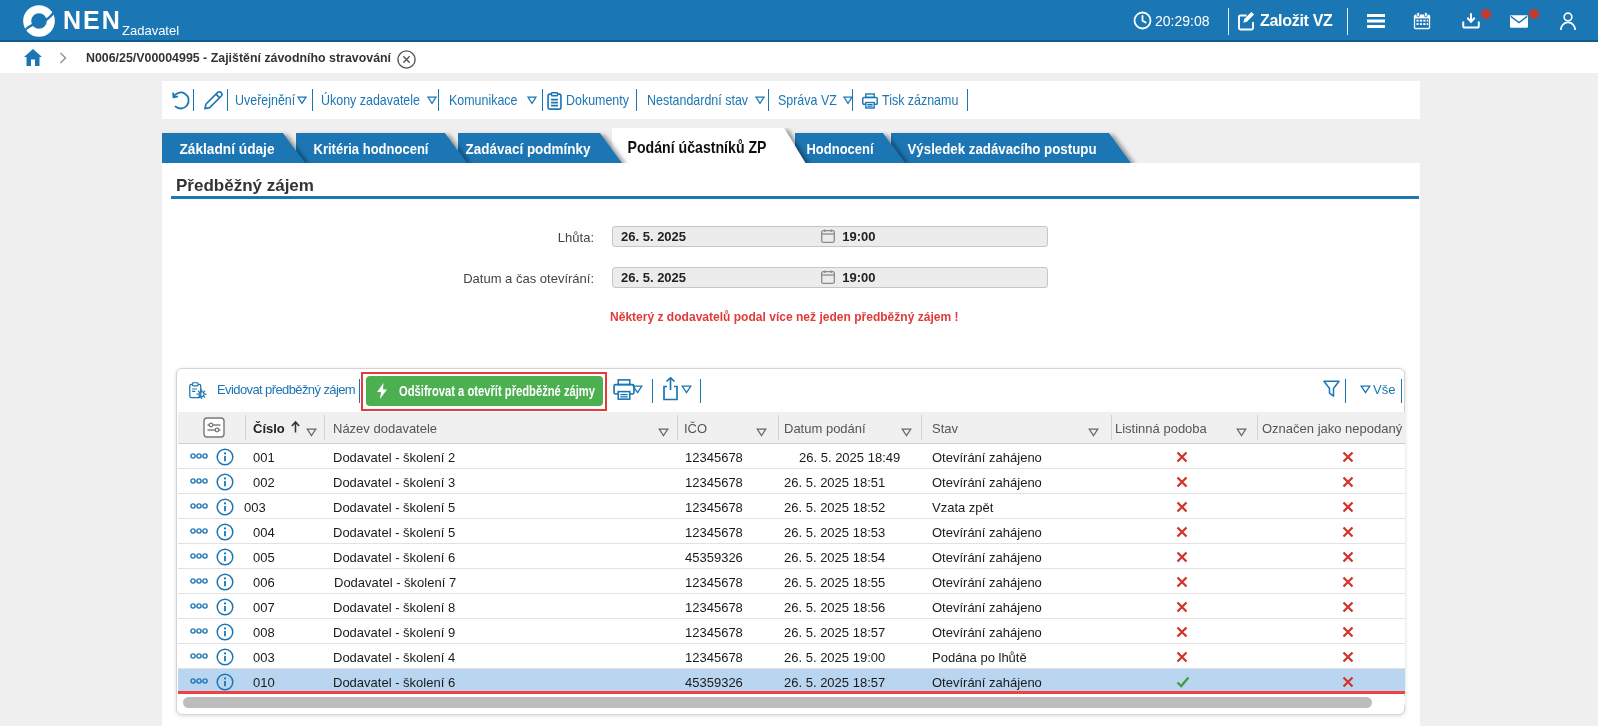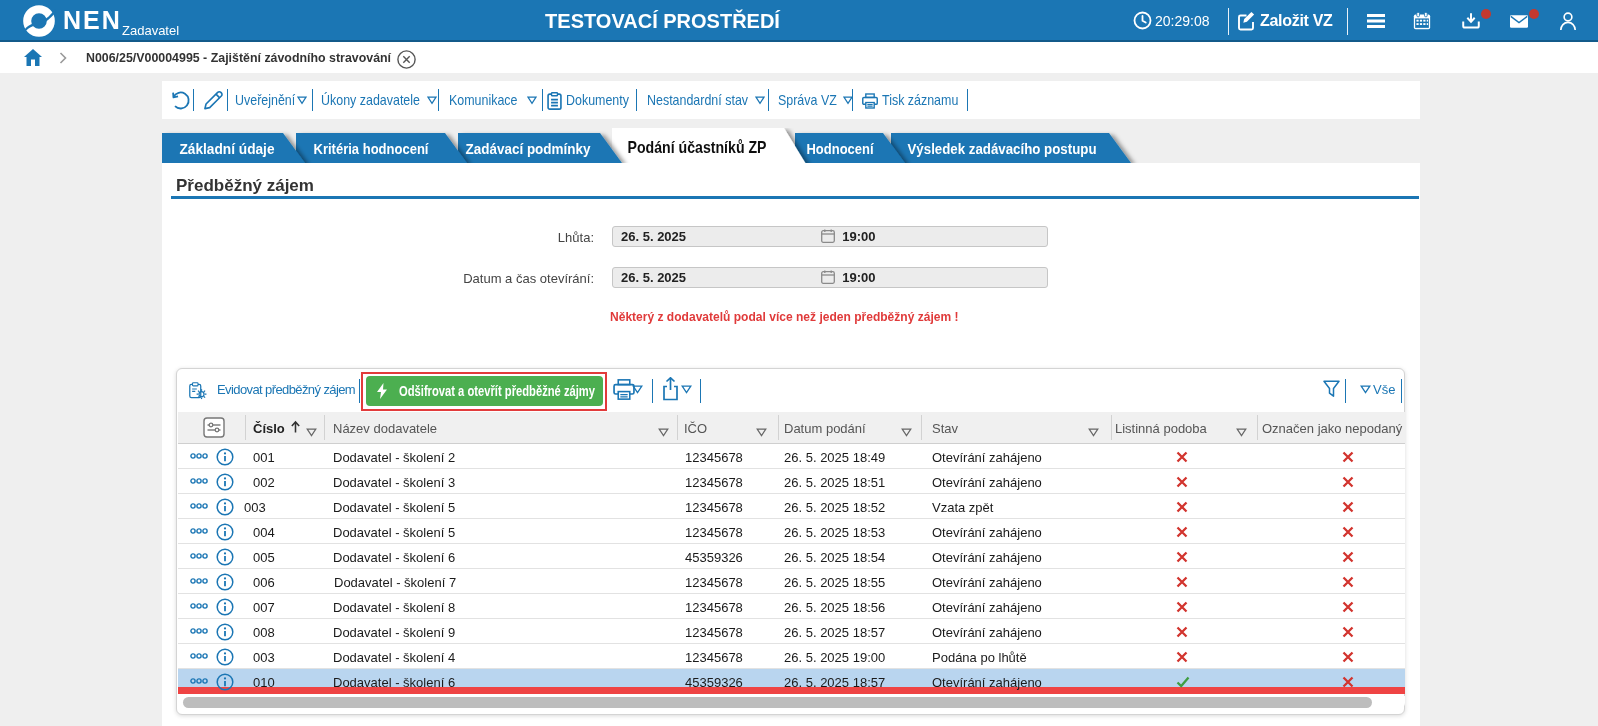--- a/index.html
+++ b/index.html
@@ -38,38 +38,37 @@
 .plink{position:absolute;top:13px;font-size:13px;color:#1b76b4;white-space:nowrap}
 .psep{position:absolute;top:10px;width:1px;height:24px;background:#1b76b4}
 #greenbtn{position:absolute;left:189px;top:7px;width:237px;height:30px;background:#4caf50;border-radius:4px;color:#fff}
 #greenbtn .txt{position:absolute;left:33px;top:0;line-height:30px;font-size:14px;font-weight:bold;white-space:nowrap;transform:scaleX(.8);transform-origin:0 50%}
 #redbox{position:absolute;left:184px;top:3px;width:246px;height:39px;border:2px solid #e23b3b}
 
 #thead{position:absolute;left:1px;top:43px;width:1227px;height:31px;background:#f0f0f0}
 .hc{position:absolute;top:9px;font-size:13px;color:#555;white-space:nowrap}
 .hsep{position:absolute;top:3px;width:1px;height:25px;background:#d2d2d2}
 .row{position:absolute;left:1px;width:1227px;height:25px;border-bottom:1px solid #e2e2e2;background:#fff}
-.row.hl{background:#b9d5ef;border-bottom:7px solid #ef4444}
+.row.hl{background:#b9d5ef;border-bottom:3px solid #ef4444}
 .rc{position:absolute;top:6px;font-size:13px;color:#1a1a1a;white-space:nowrap}
 .xmark{position:absolute;top:7px}
 .row svg,.xmark svg{display:block}
 #hscroll{position:absolute;left:1px;top:327px;width:1227px;height:13px;background:#fff;border-radius:0 0 6px 6px}
 #hthumb{position:absolute;left:5px;top:1px;width:1189px;height:11px;background:#bdbdbd;border-radius:5.5px}
 </style>
 </head>
 <body>
 
 <div id="topbar">
   <svg class="abs" style="left:22px;top:4px" width="34" height="34" viewBox="0 0 36 36">
     <circle cx="18" cy="18" r="12.5" fill="none" stroke="#fff" stroke-width="8.5"></circle>
     <path d="M2 28 C8 19 14 21.5 20 18.5 C26 15.5 30 12 35 5.5 L35 9.5 C30 15.5 26 18.5 20.5 21 C14 24 9 22 2 31 Z" fill="#1b76b4"></path>
   </svg>
   <div id="nen">NEN</div>
   <div id="zadavatel">Zadavatel</div>
-  <div id="envtitle">TESTOVACÍ PROSTŘEDÍ</div>
 
   <svg class="abs" style="left:1133px;top:11px" width="19" height="19" viewBox="0 0 19 19">
     <circle cx="9.5" cy="9.5" r="8" fill="none" stroke="#fff" stroke-width="1.8"></circle>
     <path d="M9.5 5 v4.7 l3.2 1.8" fill="none" stroke="#fff" stroke-width="1.8" stroke-linecap="round"></path>
   </svg>
   <div id="clocktime">20:29:08</div>
   <div class="vsep" style="left:1228px"></div>
 
   <svg class="abs" style="left:1237px;top:11px" width="20" height="20" viewBox="0 0 20 20">
     <path d="M16 11 v6 a1.5 1.5 0 0 1 -1.5 1.5 h-11 a1.5 1.5 0 0 1 -1.5 -1.5 v-11 a1.5 1.5 0 0 1 1.5 -1.5 h6" fill="none" stroke="#fff" stroke-width="1.9"></path>
@@ -355,21 +354,21 @@
         <div class="abs" style="left:38px;top:4px">
           <svg width="18" height="18" viewBox="0 0 18 18">
             <circle cx="9" cy="9" r="7.8" fill="none" stroke="#1b76b4" stroke-width="1.5"></circle>
             <circle cx="9" cy="5.4" r="1.1" fill="#1b76b4"></circle>
             <path d="M9 8 v5.2" stroke="#1b76b4" stroke-width="1.8"></path>
           </svg>
         </div>
         <div class="rc" style="left:75px">001</div>
         <div class="rc" style="left:155px">Dodavatel - školení 2</div>
         <div class="rc" style="left:507px">12345678</div>
-        <div class="rc" style="left:606px">26. 5. 2025 18:49</div>
+        <div class="rc" style="left:621px">26. 5. 2025 18:49</div>
         <div class="rc" style="left:754px">Otevírání zahájeno</div>
         <div class="xmark" style="left:998px">
           <svg width="12" height="12" viewBox="0 0 12 12">
             <path d="M1.5 1.5 L10.5 10.5 M10.5 1.5 L1.5 10.5" stroke="#d2342e" stroke-width="2.3"></path>
           </svg>
         </div>
         <div class="xmark" style="left:1164px">
           <svg width="12" height="12" viewBox="0 0 12 12">
             <path d="M1.5 1.5 L10.5 10.5 M10.5 1.5 L1.5 10.5" stroke="#d2342e" stroke-width="2.3"></path>
           </svg>

